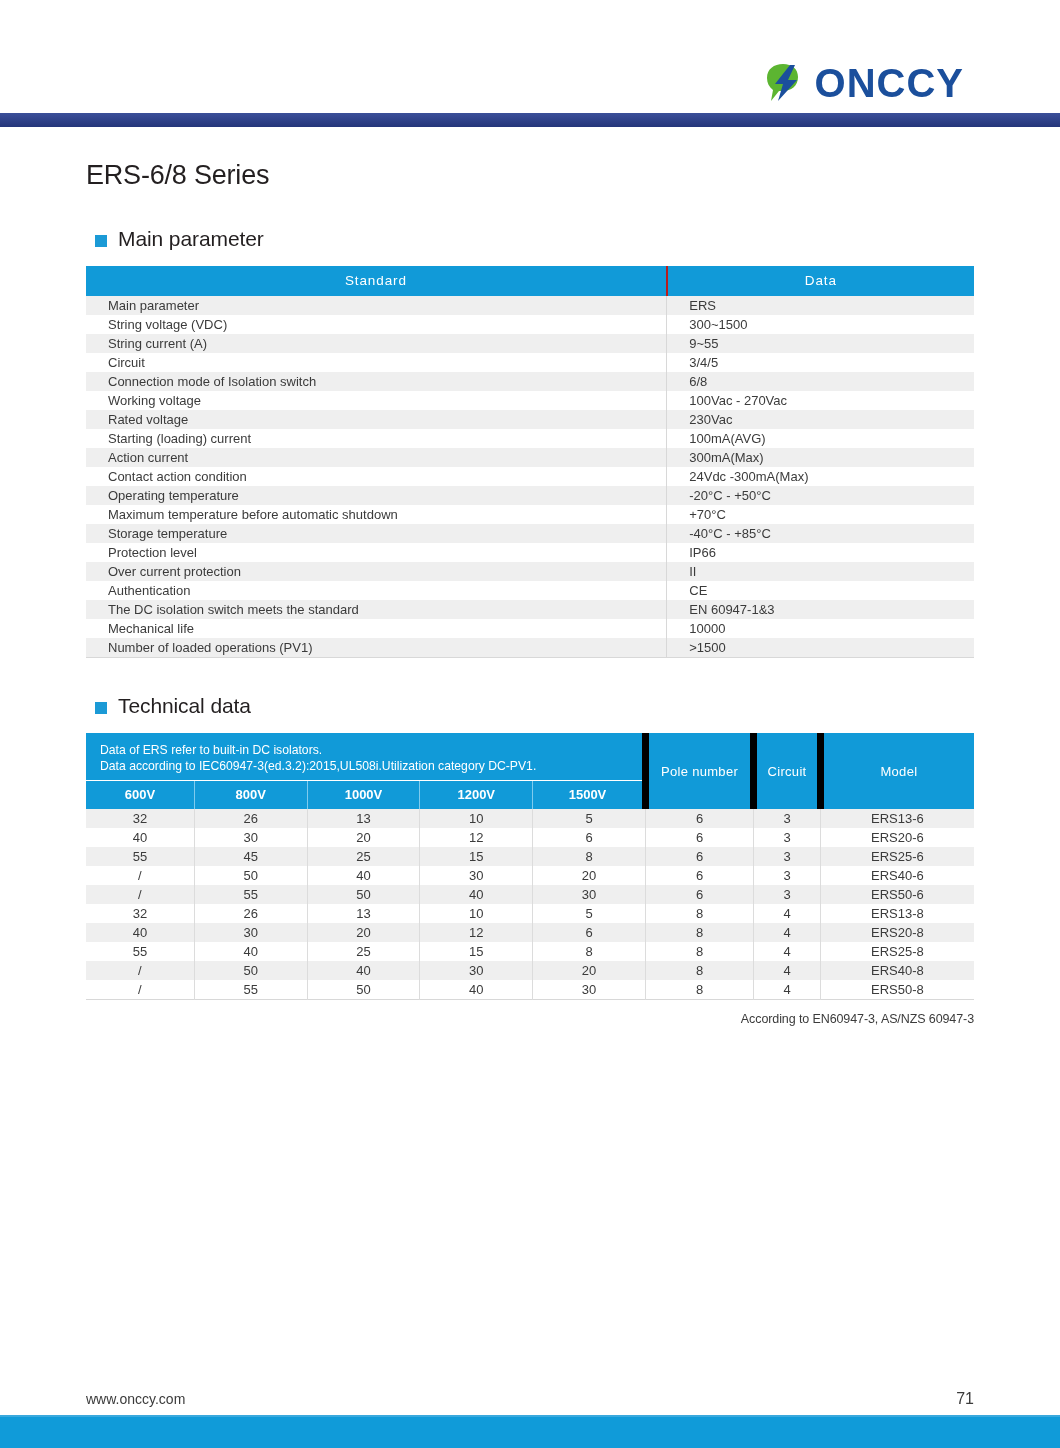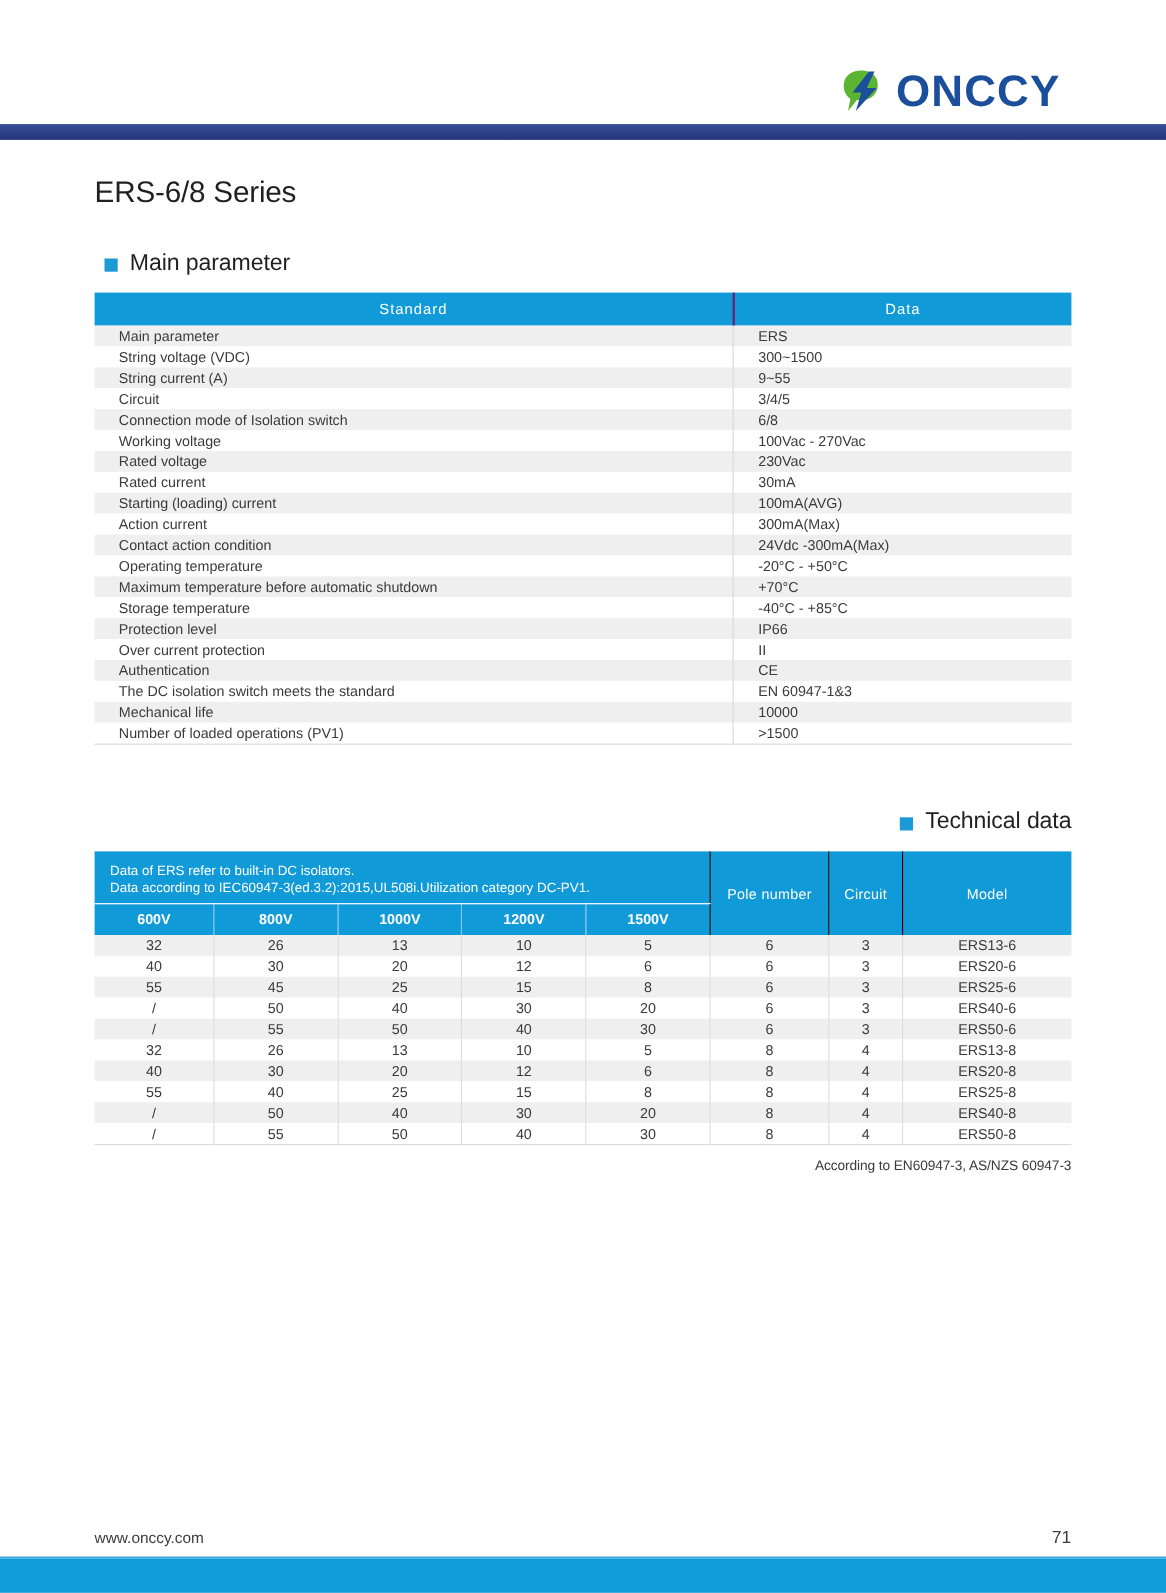--- a/index.html
+++ b/index.html
@@ -102,21 +102,21 @@
 
   .tbl-main { margin-top: 15px; table-layout: fixed; }
   .tbl-main th {
     background: #119ad8;
     color: #ffffff;
     font-weight: normal;
     font-size: 13.5px;
     padding: 7px 0 8px 0;
     letter-spacing: 0.9px;
   }
-  .tbl-main th.th-std { border-right: 2px solid #701a75; }
+  .tbl-main th.th-std { border-right: 2px solid #b91c1c; }
   .tbl-main td {
     font-size: 13px;
     color: #3b3b3b;
     padding: 3px 0 3px 22px;
     height: 18.7px;
     line-height: 13px;
   }
   .tbl-main td.c-std { border-right: 1px solid #d8d8d8; }
   .tbl-main tbody tr:nth-child(odd) { background: #efefef; }
   .tbl-main tbody tr:nth-child(even) { background: #ffffff; }
@@ -136,21 +136,21 @@
     border-bottom: 1px solid #ffffff;
   }
   .tech-note-cell div { white-space: nowrap; }
   .tbl-tech th.th-span {
     background: #119ad8;
     color: #ffffff;
     font-weight: normal;
     font-size: 13px;
     vertical-align: middle;
     letter-spacing: 0.3px;
-    border-left: 1px solid #000000;
+    border-left: 7px solid #000000;
   }
   .tbl-tech th.th-volt {
     background: #119ad8;
     color: #ffffff;
     font-weight: bold;
     font-size: 13px;
     padding: 6px 0 7px 0;
     border-left: 1px solid #7fcbee;
   }
   .tbl-tech th.th-volt:first-child { border-left: none; }
@@ -268,24 +268,20 @@
         </tr>
         <tr>
           <td class="c-std">Working voltage</td>
           <td>100Vac - 270Vac</td>
         </tr>
         <tr>
           <td class="c-std">Rated voltage</td>
           <td>230Vac</td>
         </tr>
         <tr>
-          <td class="c-std">Rated current</td>
-          <td>30mA</td>
-        </tr>
-        <tr>
           <td class="c-std">Starting (loading) current</td>
           <td>100mA(AVG)</td>
         </tr>
         <tr>
           <td class="c-std">Action current</td>
           <td>300mA(Max)</td>
         </tr>
         <tr>
           <td class="c-std">Contact action condition</td>
           <td>24Vdc -300mA(Max)</td>
@@ -322,21 +318,21 @@
           <td class="c-std">Mechanical life</td>
           <td>10000</td>
         </tr>
         <tr>
           <td class="c-std">Number of loaded operations (PV1)</td>
           <td>&gt;1500</td>
         </tr>
       </tbody>
   </table>
 
-  <div class="section-head" style="margin-top:58px;justify-content:flex-end;">
+  <div class="section-head" style="margin-top:36px;">
     <span class="section-bullet"></span>
     <span class="section-title">Technical data</span>
   </div>
 
   <table class="tbl-tech">
     <colgroup>
       <col style="width:12.2%">
         <col style="width:12.7%">
         <col style="width:12.7%">
       <col style="width:12.7%">

